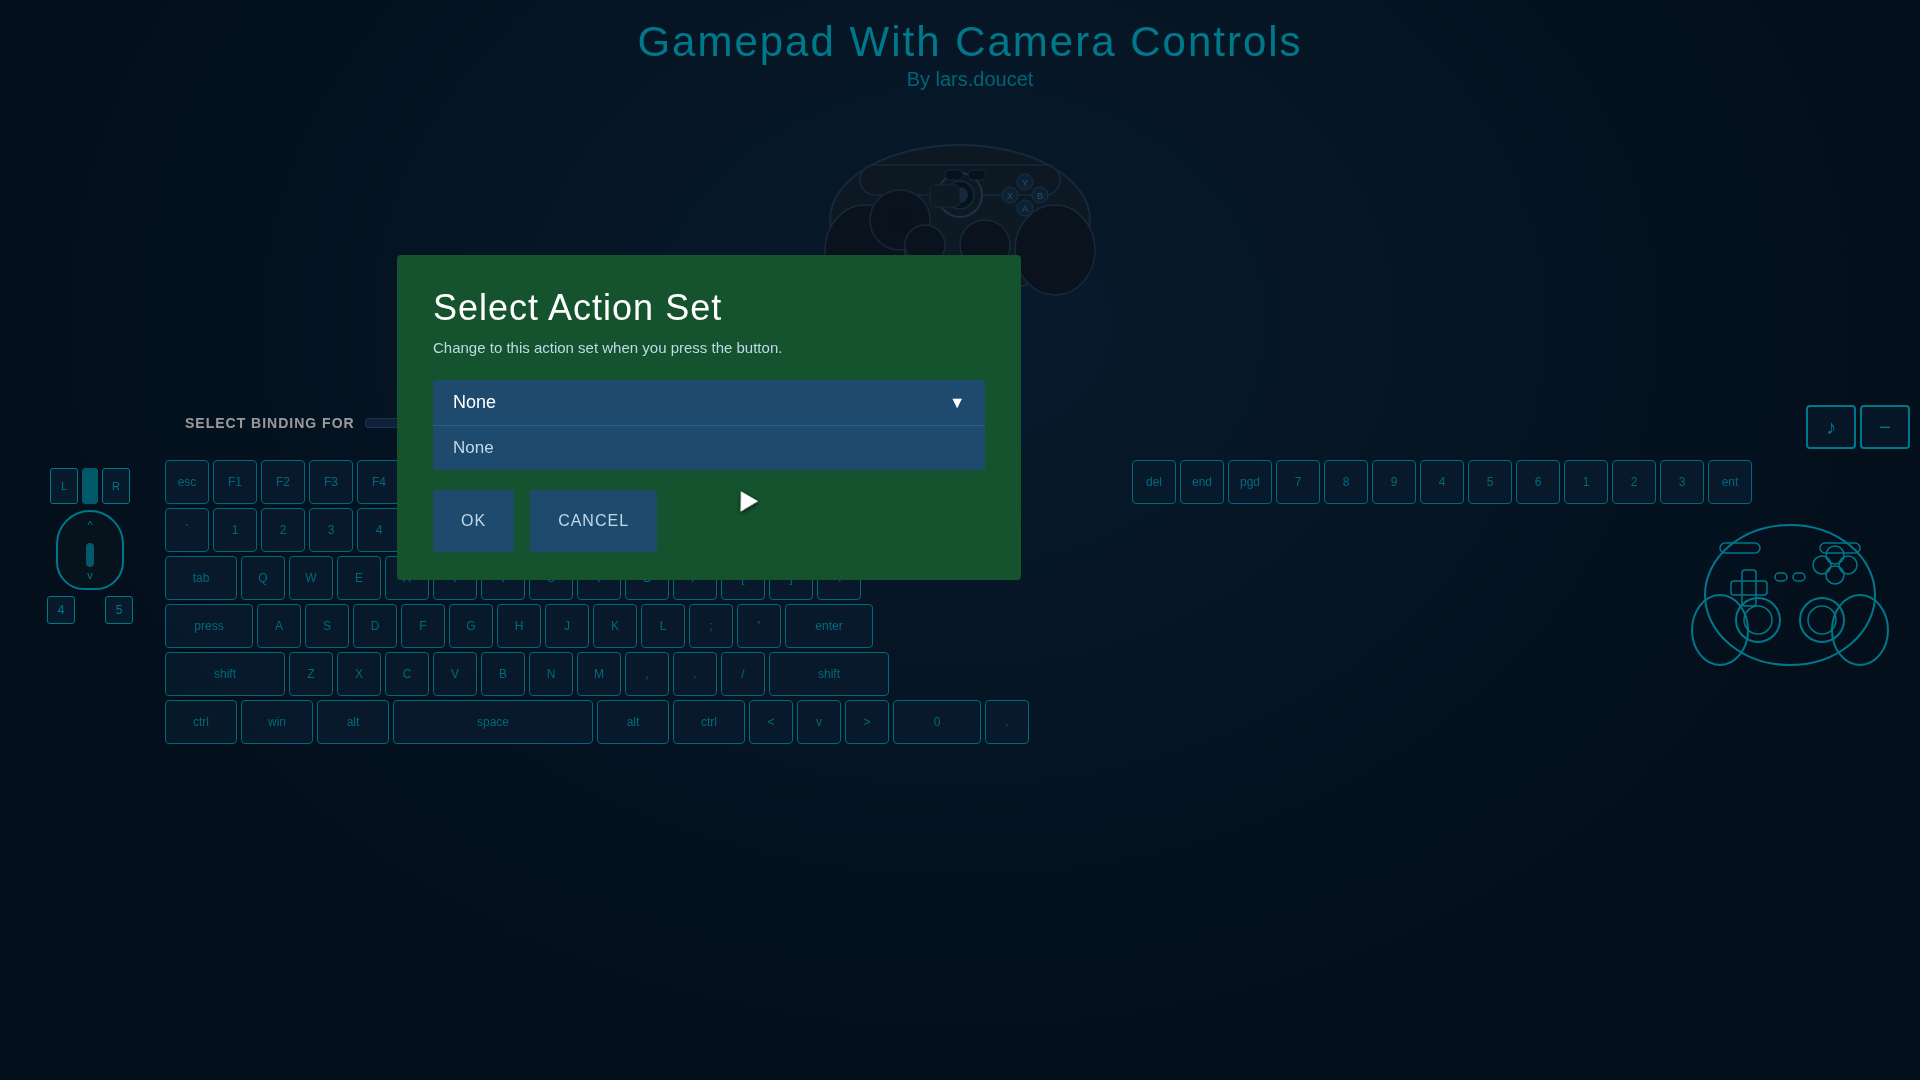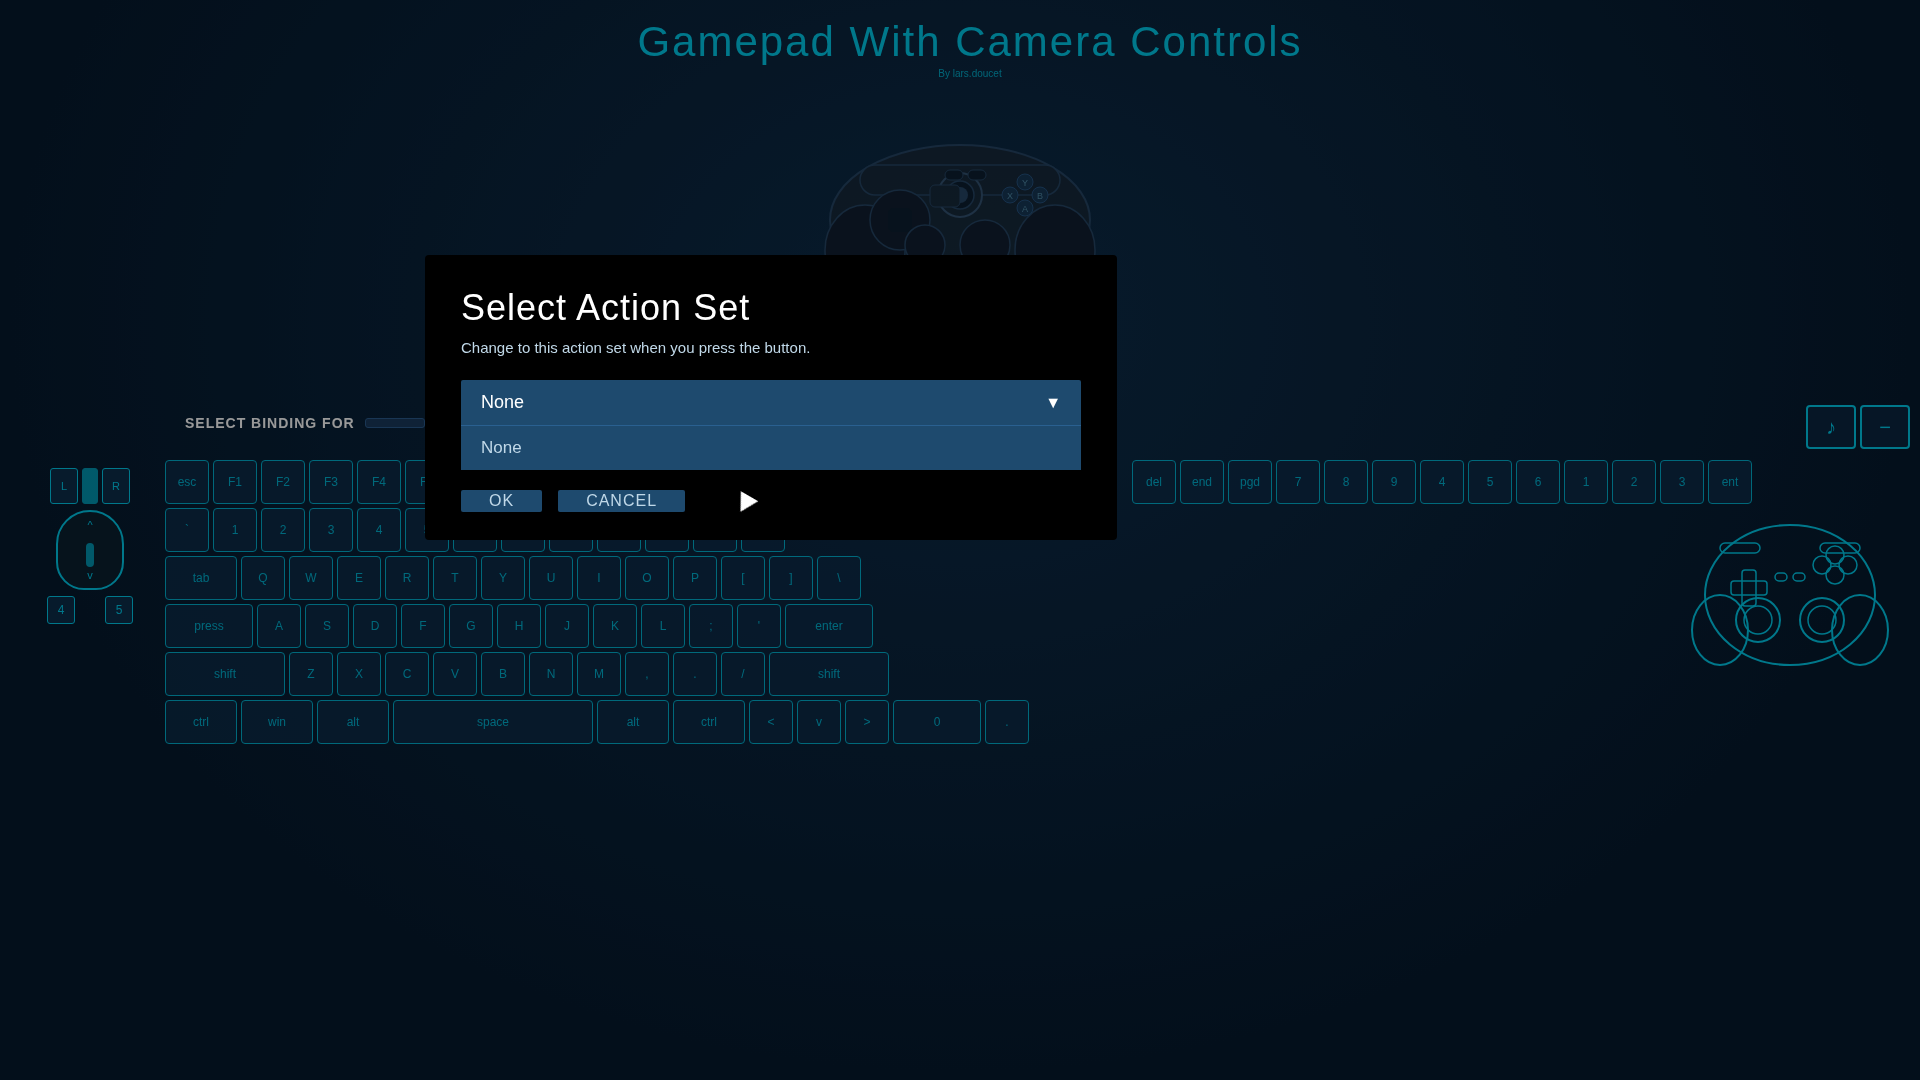--- a/index.html
+++ b/index.html
@@ -28,21 +28,21 @@
       text-align: center;
       padding-left: 20px;
     }
     .main-title {
       font-size: 42px;
       color: #00c8e8;
       font-weight: 300;
       letter-spacing: 2px;
     }
     .subtitle {
-      font-size: 10px;
+      font-size: 20px;
       color: #00c8e8;
       opacity: 0.8;
       margin-top: 2px;
     }
 
     
     .controller-top {
       position: absolute;
       top: 80px;
       left: 50%;
@@ -223,23 +223,23 @@
       position: absolute;
       inset: 0;
       background: rgba(0,0,0,0.4);
       z-index: 10;
     }
 
     
     .modal {
       position: absolute;
       top: 255px;
-      left: 425px;
-      width: 692px;
-      background: #000000;
+      left: 397px;
+      width: 624px;
+      background: #14532d;
       border-radius: 4px;
       z-index: 20;
       overflow: visible;
     }
 
     .modal-header {
       padding: 32px 36px 0 36px;
     }
     .modal-title {
       font-size: 36px;
@@ -297,21 +297,21 @@
     .modal-actions {
       padding: 20px 36px 28px 36px;
       display: flex;
       gap: 16px;
     }
     .modal-btn {
       background: #1e4a6e;
       border: none;
       color: #c0d8e8;
       font-size: 16px;
-      padding: 2px 28px;
+      padding: 22px 28px;
       border-radius: 2px;
       cursor: pointer;
       letter-spacing: 1px;
     }
 
     
     .cursor {
       position: absolute;
       width: 0;
       height: 0;

